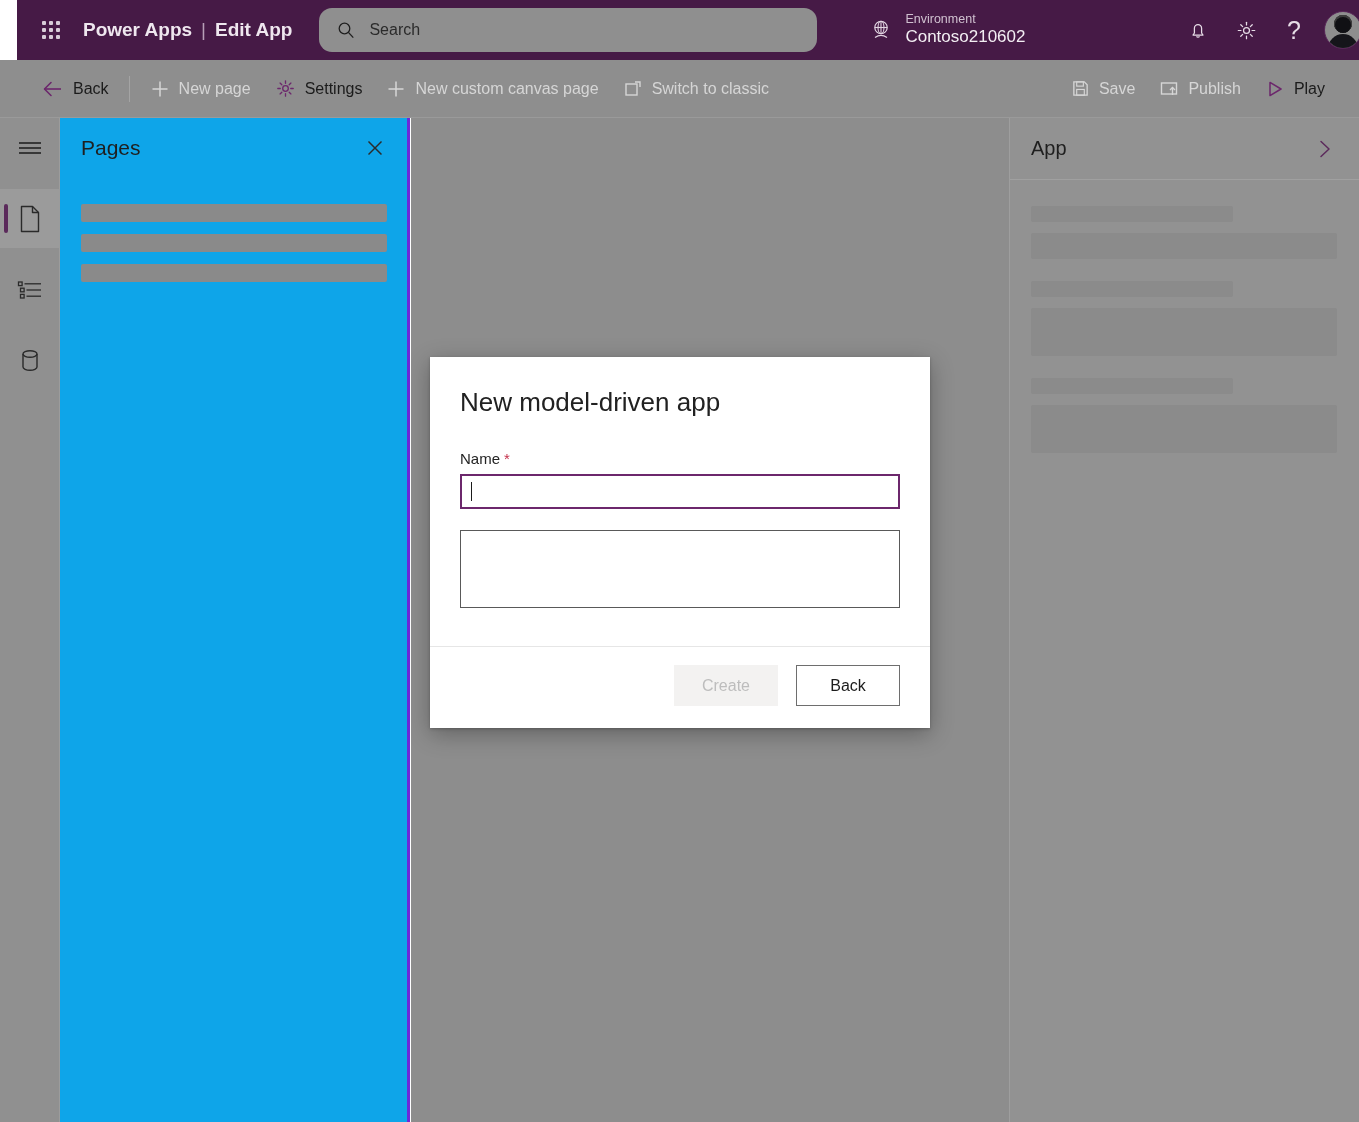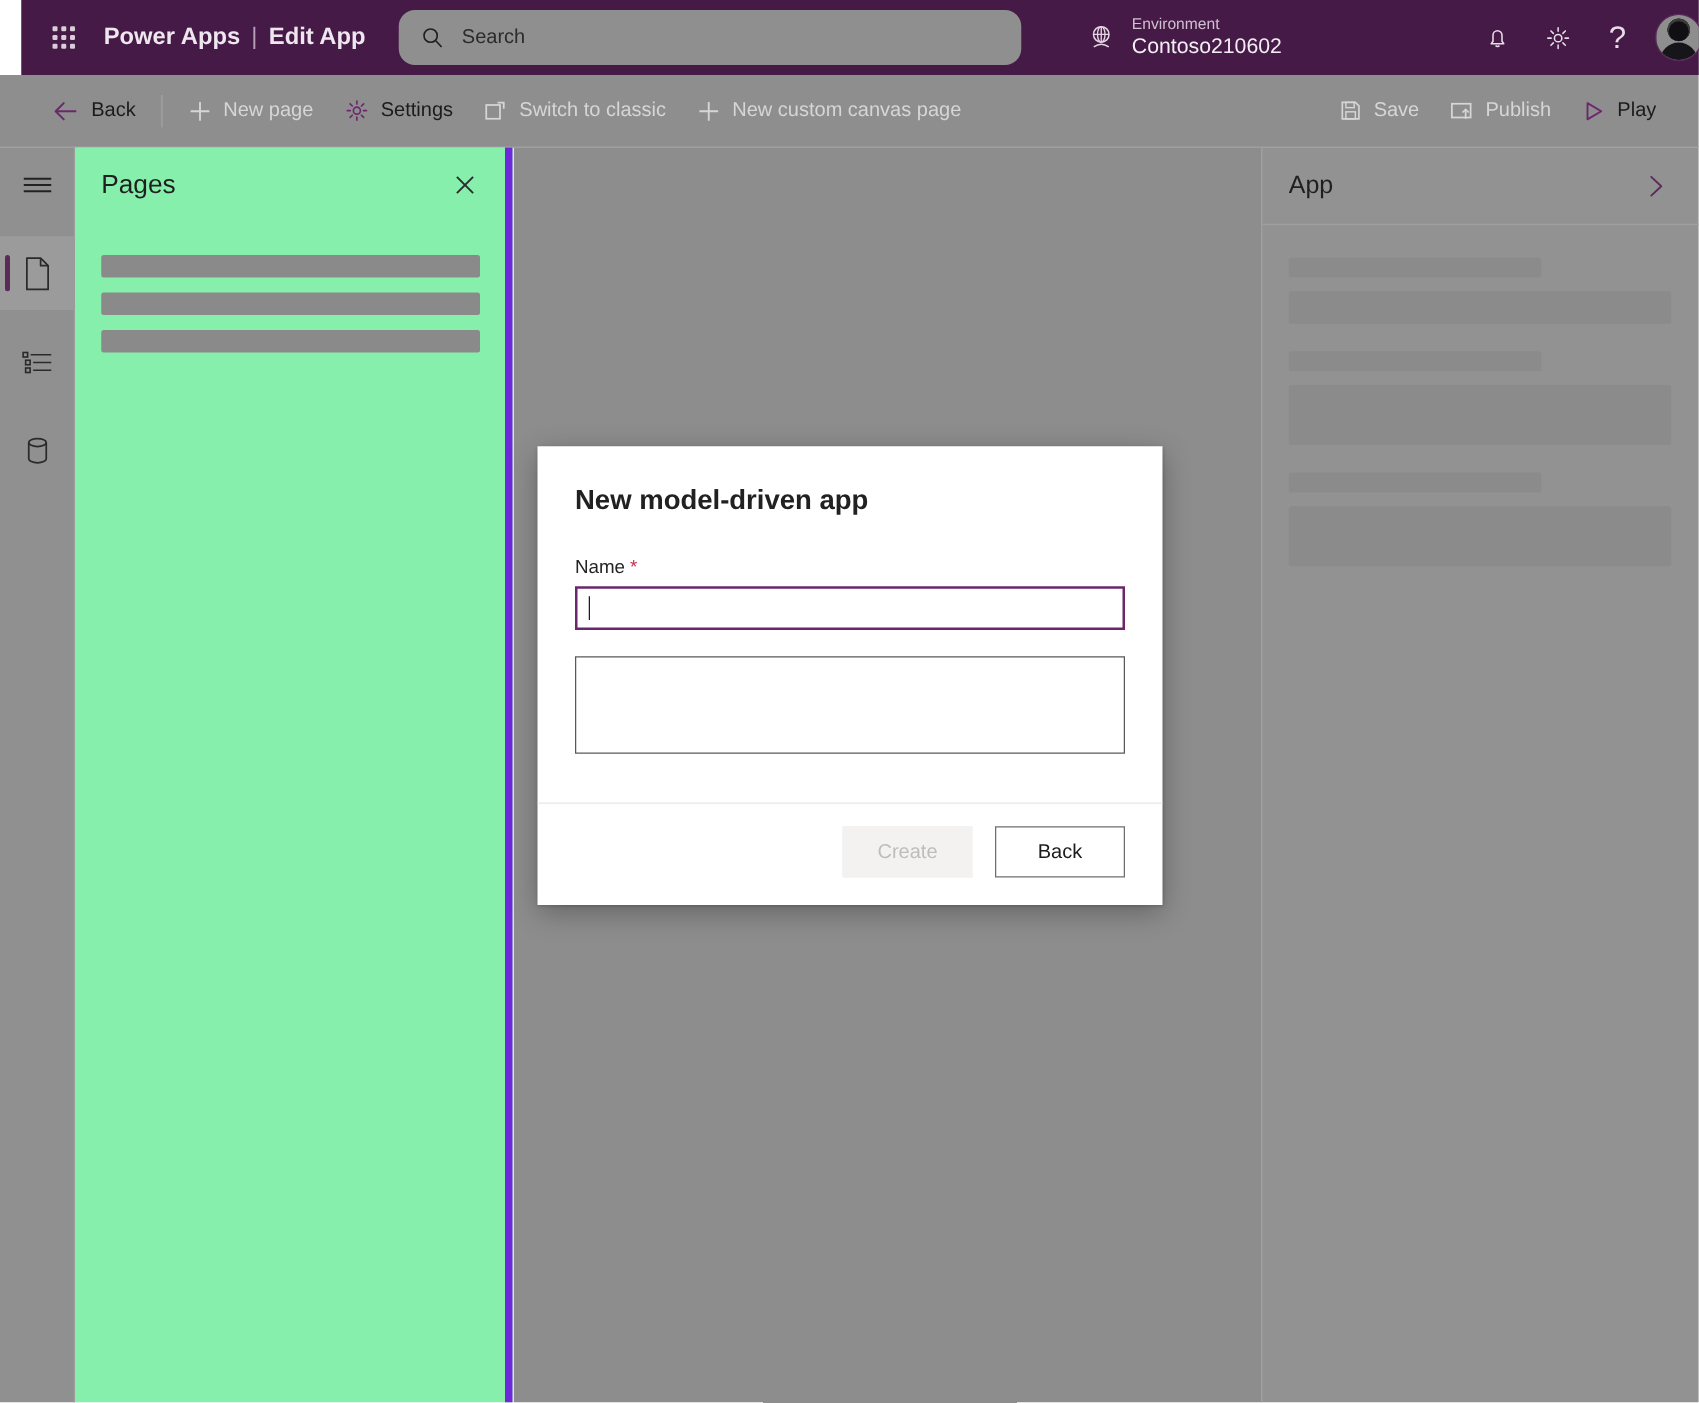--- a/index.html
+++ b/index.html
@@ -137,22 +137,22 @@
   .rail-item.selected::before {
     content: ""; position: absolute; left: 4px; top: 15px;
     width: 4px; height: 29px; background: #5b2a5b; border-radius: 2px;
   }
   .rail-gap { height: 12px; }
 
   
   .pages-panel {
     position: absolute; top: 118px; left: 60px;
     width: 350px; height: 1004px;
-    background: #86efac;
-    border-right: 6px solid #6d28d9;
+    background: #0ea5e9;
+    border-right: 3px solid #6d28d9;
   }
   .pages-head {
     display: flex; align-items: center; justify-content: space-between;
     padding: 16px 18px 0 21px;
   }
   .pages-title { font-size: 21px; color: #1f1f1f; }
   .panel-close { cursor: pointer; padding: 4px; }
   .skel-list { padding: 42px 20px 0 21px; }
   .skel {
     height: 18px; border-radius: 2px; background: #8a8a8a;
@@ -197,21 +197,21 @@
   .dialog {
     position: absolute;
     left: 430px; top: 357px;
     width: 500px;
     background: #ffffff;
     box-shadow: 0 6px 22px rgba(0,0,0,0.30), 0 1px 3px rgba(0,0,0,0.22);
     z-index: 50;
   }
   .dlg-body { padding: 30px 30px 34px 30px; }
   .dlg-title {
-    font-size: 22px; color: #212121; font-weight: bold;
+    font-size: 26px; color: #212121; font-weight: normal;
     margin-bottom: 32px;
   }
   .field-label {
     font-size: 15px; color: #242424; margin-bottom: 7px;
     display: flex; align-items: baseline; gap: 4px;
   }
   .req { color: #c4314b; font-size: 15px; }
   .txt-input {
     width: 440px; height: 35px;
     border: 2px solid #6c276c;
@@ -380,35 +380,35 @@
               <line x1="7.8" y1="16.2" x2="5.8" y2="18.2"></line>
           </g>
         </svg>
       </span>
       <span>Settings</span>
     </div>
 
     <div class="cmd disabled">
       <span>
         <svg width="20" height="20" viewBox="0 0 20 20">
+          <line x1="10" y1="2.5" x2="10" y2="17.5" stroke="#d6d6d6" stroke-width="1.5"></line>
+          <line x1="2.5" y1="10" x2="17.5" y2="10" stroke="#d6d6d6" stroke-width="1.5"></line>
+        </svg>
+      </span>
+      <span>New custom canvas page</span>
+    </div>
+
+    <div class="cmd disabled">
+      <span>
+        <svg width="20" height="20" viewBox="0 0 20 20">
           <rect x="3" y="5" width="11" height="11" fill="none" stroke="#d6d6d6" stroke-width="1.4"></rect>
           <polyline points="12,3 17,3 17,8" fill="none" stroke="#d6d6d6" stroke-width="1.4"></polyline>
         </svg>
       </span>
       <span>Switch to classic</span>
-    </div>
-
-    <div class="cmd disabled">
-      <span>
-        <svg width="20" height="20" viewBox="0 0 20 20">
-          <line x1="10" y1="2.5" x2="10" y2="17.5" stroke="#d6d6d6" stroke-width="1.5"></line>
-          <line x1="2.5" y1="10" x2="17.5" y2="10" stroke="#d6d6d6" stroke-width="1.5"></line>
-        </svg>
-      </span>
-      <span>New custom canvas page</span>
     </div>
 
     <div class="cmd-right">
       <div class="cmd disabled">
         <span>
           <svg width="19" height="19" viewBox="0 0 20 20">
             <path d="M3 3 h11 l3 3 v11 H3 Z" fill="none" stroke="#d6d6d6" stroke-width="1.4"></path>
             <rect x="6" y="3" width="7" height="4.5" fill="none" stroke="#d6d6d6" stroke-width="1.2"></rect>
             <rect x="6" y="11" width="8" height="6" fill="none" stroke="#d6d6d6" stroke-width="1.2"></rect>
           </svg>

